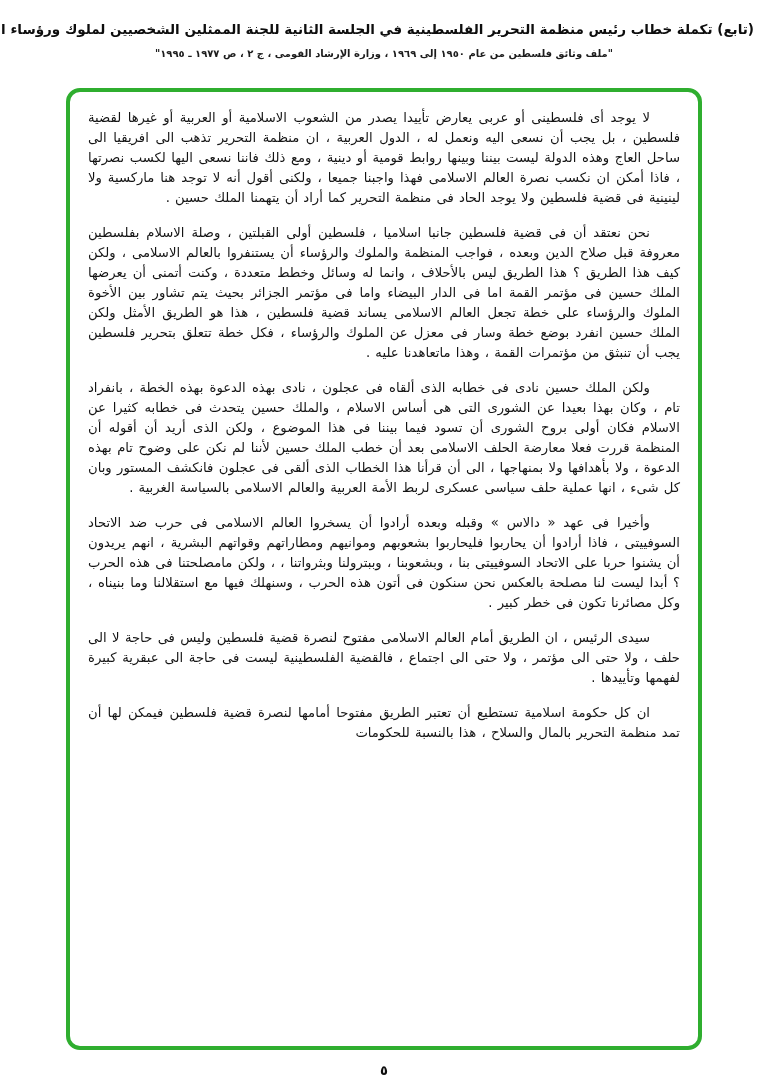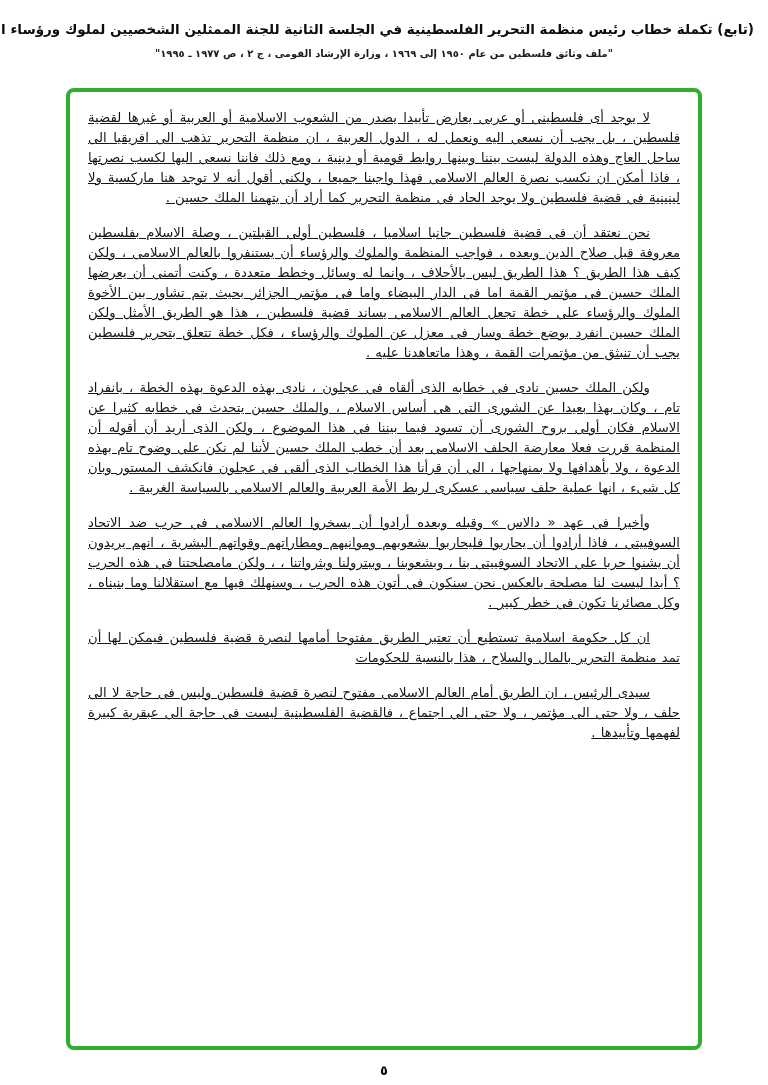--- a/index.html
+++ b/index.html
@@ -35,26 +35,25 @@
     margin-top: 9px;
     color: #1c1c1c;
   }
   .green-frame {
     position: absolute;
     top: 88px;
     left: 66px;
     right: 66px;
     bottom: 35px;
     border: 4px solid #2fae2f;
-    border-radius: 8px;
+    border-radius: 14px;
     box-sizing: border-box;
     padding: 16px 18px 20px 18px;
     overflow: hidden;
     background: #ffffff;
-    text-decoration: underline;
   }
   .para {
     direction: rtl;
     text-align: justify;
     text-align-last: right;
     font-size: 13.2px;
     line-height: 20px;
     margin: 0 0 15px 0;
     text-indent: 30px;
     color: #141414;
@@ -79,19 +78,19 @@
   <header class="doc-header">
     <div class="header-line1">(تابع) تكملة خطاب رئيس منظمة التحرير الفلسطينية في الجلسة الثانية للجنة الممثلين الشخصيين لملوك ورؤساء العرب</div>
     <div class="header-line2">"ملف وثائق فلسطين من عام ١٩٥٠ إلى ١٩٦٩ ، وزارة الإرشاد القومى ، ج ٢ ، ص ١٩٧٧ ـ ١٩٩٥"</div>
   </header>
 
   <div class="green-frame">
     <p class="para">لا يوجد أى فلسطينى أو عربى يعارض تأييدا يصدر من الشعوب الاسلامية أو العربية أو غيرها لقضية فلسطين ، بل يجب أن نسعى اليه ونعمل له ، الدول العربية ، ان منظمة التحرير تذهب الى افريقيا الى ساحل العاج وهذه الدولة ليست بيننا وبينها روابط قومية أو دينية ، ومع ذلك فاننا نسعى اليها لكسب نصرتها ، فاذا أمكن ان نكسب نصرة العالم الاسلامى فهذا واجبنا جميعا ، ولكنى أقول أنه لا توجد هنا ماركسية ولا لينينية فى قضية فلسطين ولا يوجد الحاد فى منظمة التحرير كما أراد أن يتهمنا الملك حسين .</p>
     <p class="para">نحن نعتقد أن فى قضية فلسطين جانبا اسلاميا ، فلسطين أولى القبلتين ، وصلة الاسلام بفلسطين معروفة قبل صلاح الدين وبعده ، فواجب المنظمة والملوك والرؤساء أن يستنفروا بالعالم الاسلامى ، ولكن كيف هذا الطريق ؟ هذا الطريق ليس بالأحلاف ، وانما له وسائل وخطط متعددة ، وكنت أتمنى أن يعرضها الملك حسين فى مؤتمر القمة اما فى الدار البيضاء واما فى مؤتمر الجزائر بحيث يتم تشاور بين الأخوة الملوك والرؤساء على خطة تجعل العالم الاسلامى يساند قضية فلسطين ، هذا هو الطريق الأمثل ولكن الملك حسين انفرد بوضع خطة وسار فى معزل عن الملوك والرؤساء ، فكل خطة تتعلق بتحرير فلسطين يجب أن تنبثق من مؤتمرات القمة ، وهذا ماتعاهدنا عليه .</p>
     <p class="para">ولكن الملك حسين نادى فى خطابه الذى ألقاه فى عجلون ، نادى بهذه الدعوة بهذه الخطة ، بانفراد تام ، وكان بهذا بعيدا عن الشورى التى هى أساس الاسلام ، والملك حسين يتحدث فى خطابه كثيرا عن الاسلام فكان أولى بروح الشورى أن تسود فيما بيننا فى هذا الموضوع ، ولكن الذى أريد أن أقوله أن المنظمة قررت فعلا معارضة الحلف الاسلامى بعد أن خطب الملك حسين لأننا لم نكن على وضوح تام بهذه الدعوة ، ولا بأهدافها ولا بمنهاجها ، الى أن قرأنا هذا الخطاب الذى ألقى فى عجلون فانكشف المستور وبان كل شىء ، انها عملية حلف سياسى عسكرى لربط الأمة العربية والعالم الاسلامى بالسياسة الغربية .</p>
     <p class="para">وأخيرا فى عهد « دالاس » وقبله وبعده أرادوا أن يسخروا العالم الاسلامى فى حرب ضد الاتحاد السوفييتى ، فاذا أرادوا أن يحاربوا فليحاربوا بشعوبهم وموانيهم ومطاراتهم وقواتهم البشرية ، انهم يريدون أن يشنوا حربا على الاتحاد السوفييتى بنا ، وبشعوبنا ، وببترولنا وبثرواتنا ، ، ولكن مامصلحتنا فى هذه الحرب ؟ أبدا ليست لنا مصلحة بالعكس نحن سنكون فى أتون هذه الحرب ، وسنهلك فيها مع استقلالنا وما بنيناه ، وكل مصائرنا تكون فى خطر كبير .</p>
+    <p class="para">سيدى الرئيس ، ان الطريق أمام العالم الاسلامى مفتوح لنصرة قضية فلسطين وليس فى حاجة لا الى حلف ، ولا حتى الى مؤتمر ، ولا حتى الى اجتماع ، فالقضية الفلسطينية ليست فى حاجة الى عبقرية كبيرة لفهمها وتأييدها .</p>
     <p class="para">ان كل حكومة اسلامية تستطيع أن تعتبر الطريق مفتوحا أمامها لنصرة قضية فلسطين فيمكن لها أن تمد منظمة التحرير بالمال والسلاح ، هذا بالنسبة للحكومات</p>
-    <p class="para">سيدى الرئيس ، ان الطريق أمام العالم الاسلامى مفتوح لنصرة قضية فلسطين وليس فى حاجة لا الى حلف ، ولا حتى الى مؤتمر ، ولا حتى الى اجتماع ، فالقضية الفلسطينية ليست فى حاجة الى عبقرية كبيرة لفهمها وتأييدها .</p>
   </div>
 
   <div class="page-number">٥</div>
 
 </div>
 
 </body></html>

